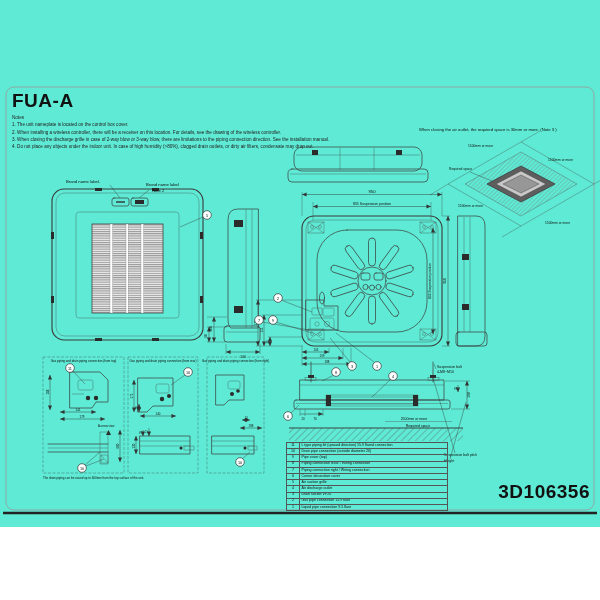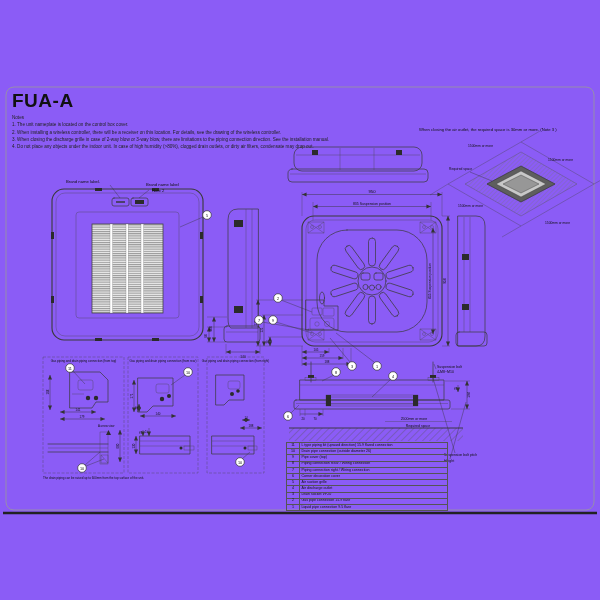--- a/index.html
+++ b/index.html
@@ -1,16 +1,16 @@
 <!DOCTYPE html>
 <html><head>
 <meta charset="utf-8">
 <style>
   html,body{margin:0;padding:0;background:#fff;}
-  .page{position:relative;width:600px;height:600px;background:#8b5cf6;overflow:hidden;
+  .page{position:relative;width:600px;height:527px;background:#5eead4;overflow:hidden;
         font-family:"Liberation Sans",sans-serif;color:#111;}
   .title{position:absolute;left:12px;top:90px;font-size:19px;font-weight:bold;letter-spacing:0.5px;}
   .notes{position:absolute;left:12px;top:114px;font-size:4.6px;line-height:1.6;color:#222;white-space:nowrap;}
   .dwg-no{position:absolute;left:455px;top:481px;width:135px;text-align:right;
           font-size:19px;font-weight:bold;letter-spacing:0.5px;}
   .parts-table{position:absolute;left:286px;top:442px;border-collapse:collapse;}
   .parts-table td{border:0.5px solid #555;font-size:3.6px;line-height:1;color:#111;
                   padding:0.8px 1.5px;height:3.6px;font-family:"Liberation Sans",sans-serif;}
   .parts-table td.num{width:9px;text-align:center;}
   .parts-table td.desc{width:144px;white-space:nowrap;overflow:hidden;}
@@ -480,13 +480,14 @@
           <td class="num">2</td>
           <td class="desc">Gas pipe connection 15.9 flare</td>
         </tr>
       <tr>
           <td class="num">1</td>
           <td class="desc">Liquid pipe connection 9.5 flare</td>
         </tr>
     </tbody>
   </table>
 
+  <div class="dwg-no">3D106356</div>
 </div>
 
 </body></html>

